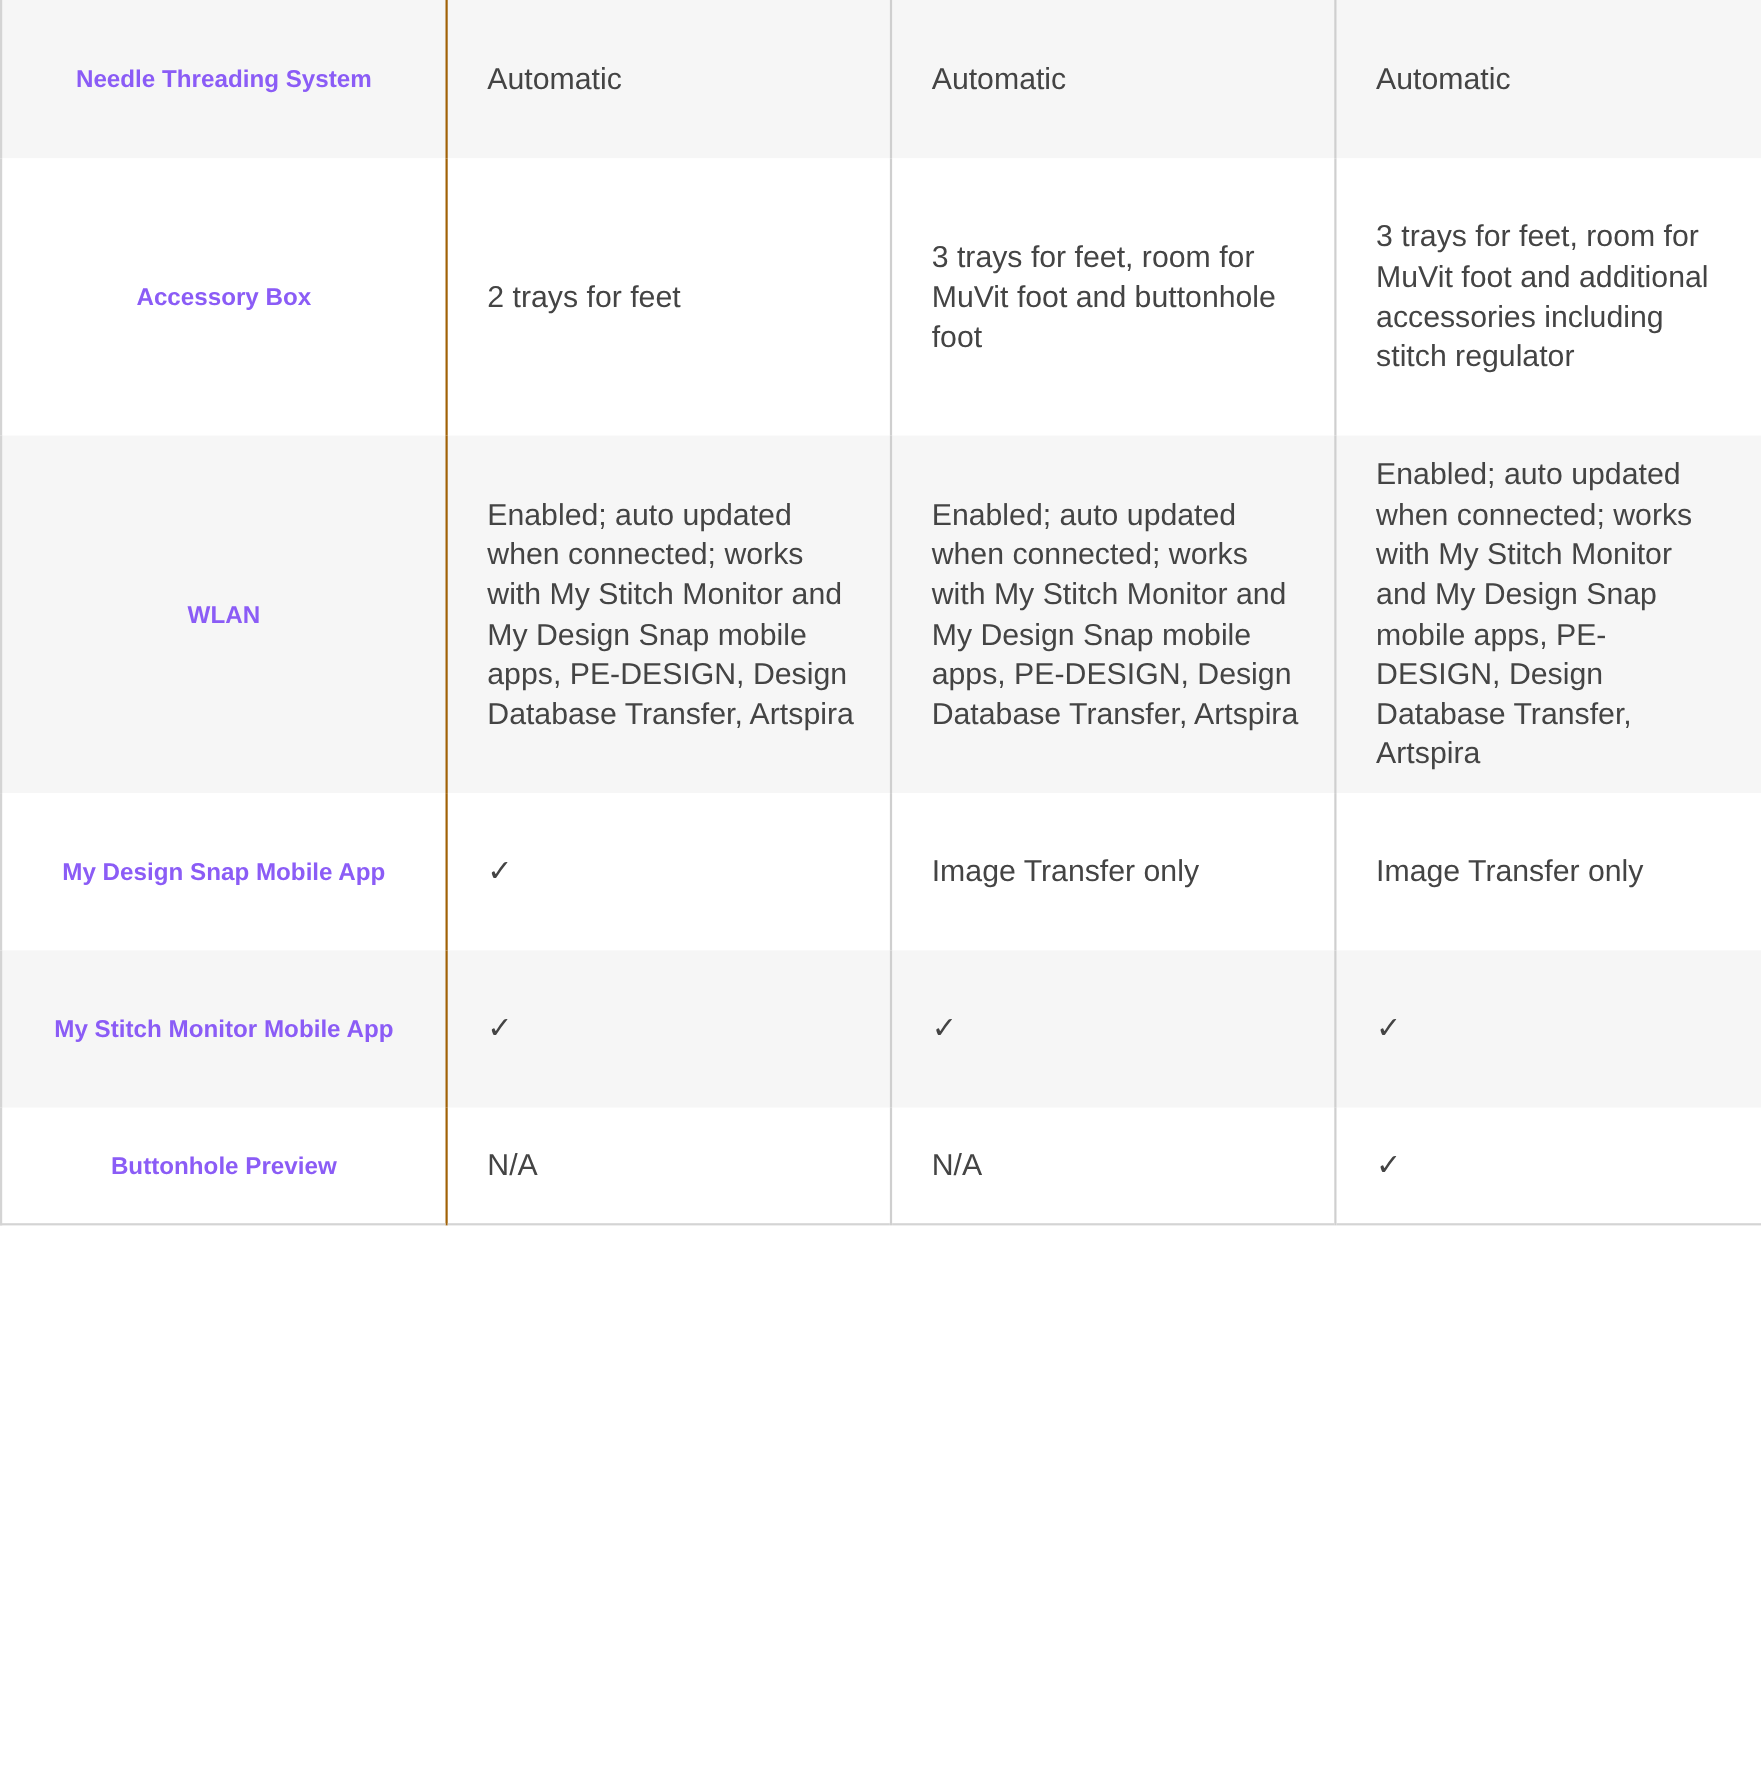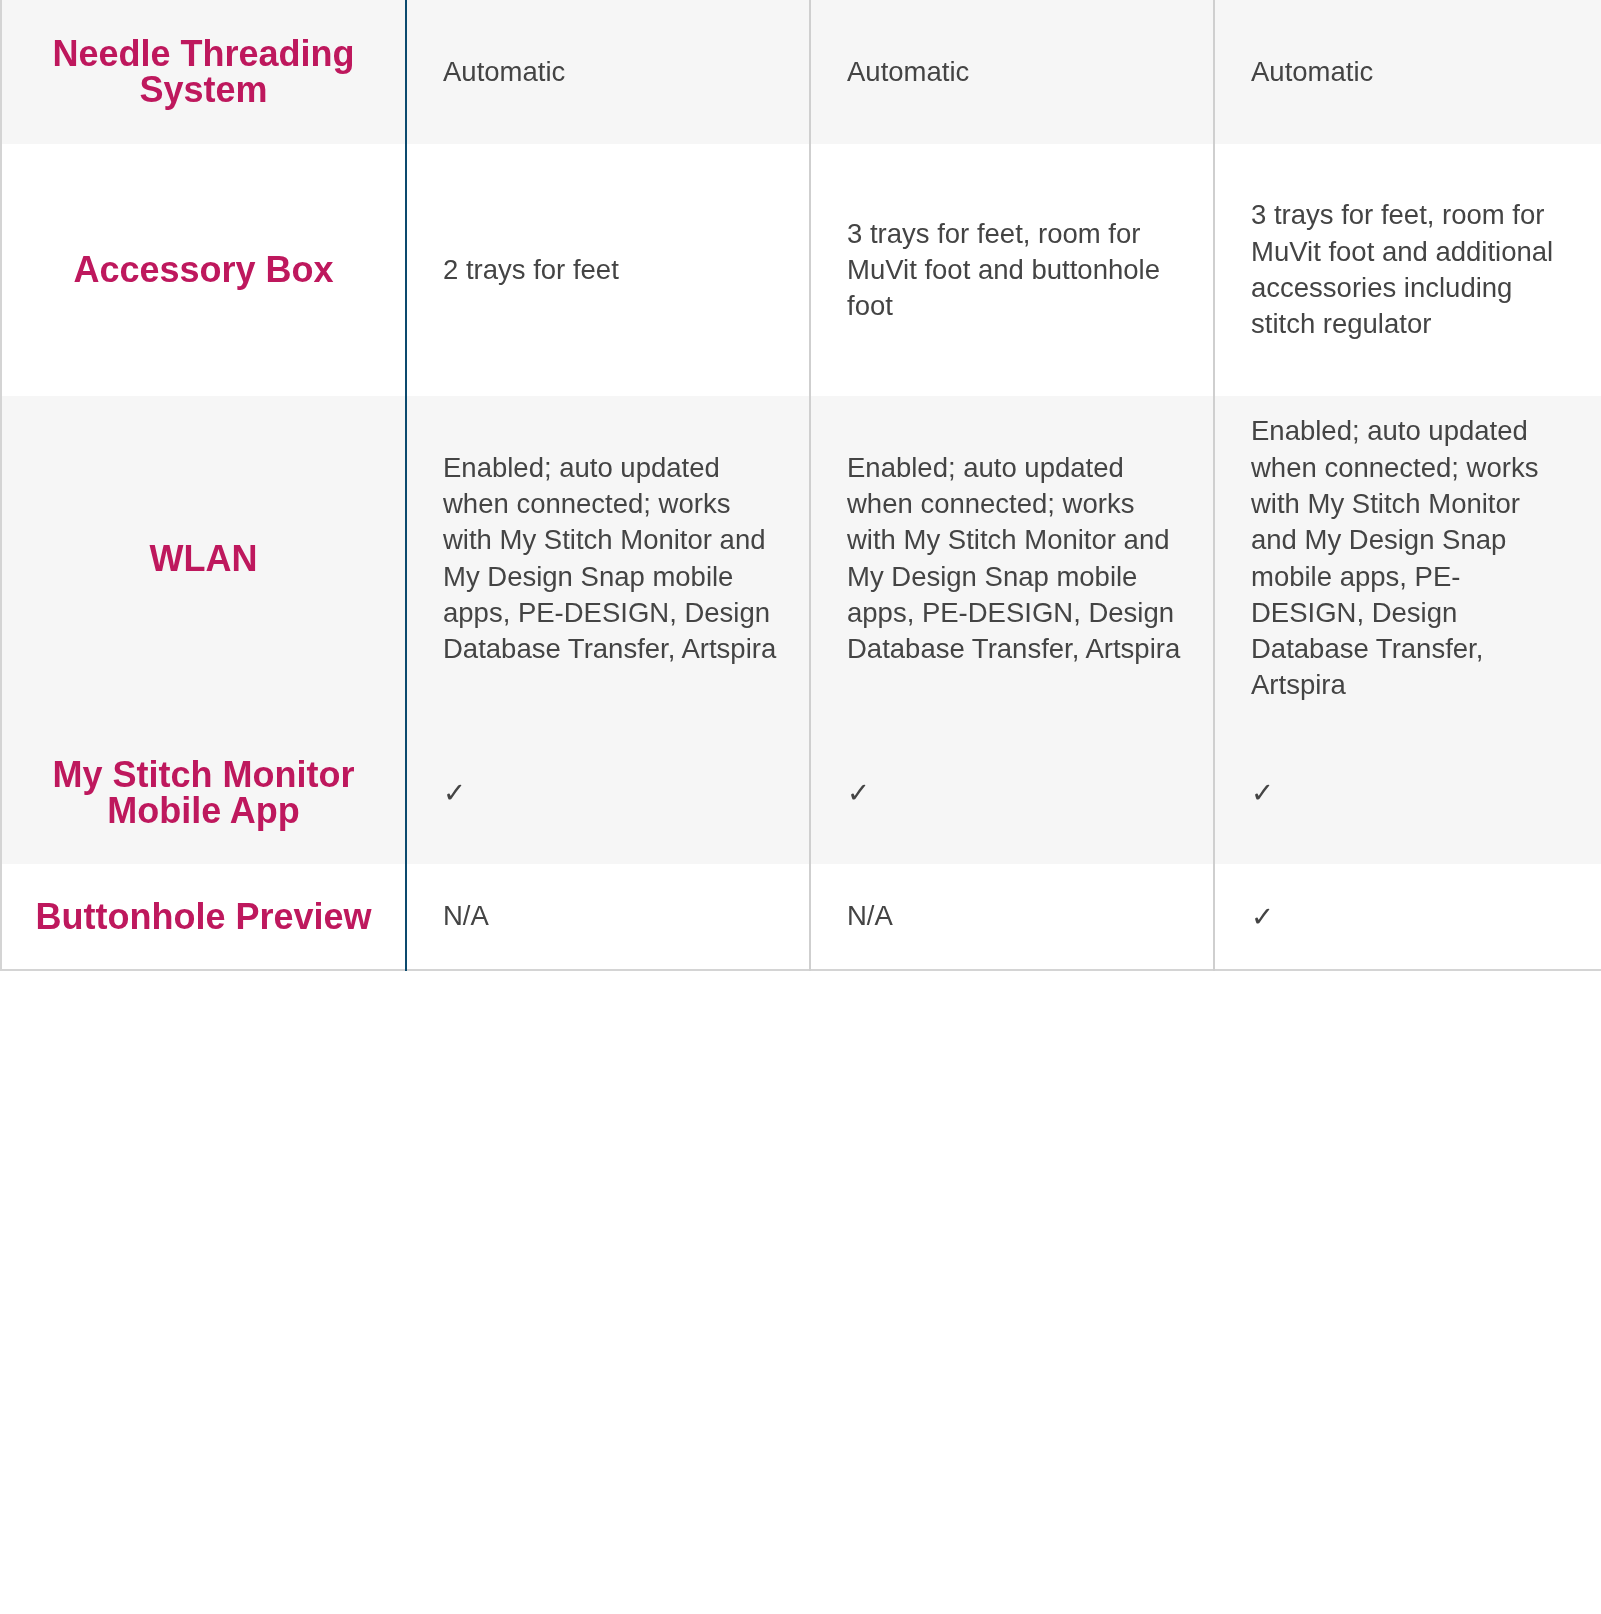--- a/index.html
+++ b/index.html
@@ -14,26 +14,26 @@
     border-bottom: 2px solid #d4d4d4;
   }
   table.cmp col.c0 { width: 405px; }
   table.cmp col.c1 { width: 404px; }
   table.cmp col.c2 { width: 404px; }
   table.cmp col.c3 { width: 388px; }
   table.cmp tr.shade { background: #f6f6f6; }
   table.cmp tr.plain { background: #ffffff; }
   table.cmp th {
     font-weight: bold;
-    font-size: 36px;
+    font-size: 22px;
     line-height: 36px;
     text-align: center;
     padding: 0 30px;
-    border-right: 2px solid #0c4a6e;
-    color: #be185d;
+    border-right: 2px solid #a16207;
+    color: #8b5cf6;
   }
   table.cmp td {
     font-size: 27.5px;
     line-height: 36.3px;
     text-align: left;
     vertical-align: middle;
     padding: 0 30px 0 36px;
     border-right: 2px solid #cfcfcf;
     color: #444444;
   }
@@ -62,20 +62,26 @@
       <td>2 trays for feet</td>
       <td>3 trays for feet, room for MuVit foot and buttonhole foot</td>
       <td>3 trays for feet, room for MuVit foot and additional accessories including stitch regulator</td>
     </tr>
     <tr class="shade" style="height:325px">
       <th>WLAN</th>
       <td>Enabled; auto updated when connected; works with My Stitch Monitor and My Design Snap mobile apps, PE-DESIGN, Design Database Transfer, Artspira</td>
       <td>Enabled; auto updated when connected; works with My Stitch Monitor and My Design Snap mobile apps, PE-DESIGN, Design Database Transfer, Artspira</td>
       <td>Enabled; auto updated when connected; works with My Stitch Monitor and My Design Snap mobile apps, PE-DESIGN, Design Database Transfer, Artspira</td>
     </tr>
+    <tr class="plain" style="height:143px">
+      <th>My Design Snap Mobile App</th>
+      <td class="check">✓</td>
+      <td>Image Transfer only</td>
+      <td>Image Transfer only</td>
+    </tr>
     <tr class="shade" style="height:143px">
       <th>My Stitch Monitor Mobile App</th>
       <td class="check">✓</td>
       <td class="check">✓</td>
       <td class="check">✓</td>
     </tr>
     <tr class="plain" style="height:106px">
       <th>Buttonhole Preview</th>
       <td>N/A</td>
       <td>N/A</td>

